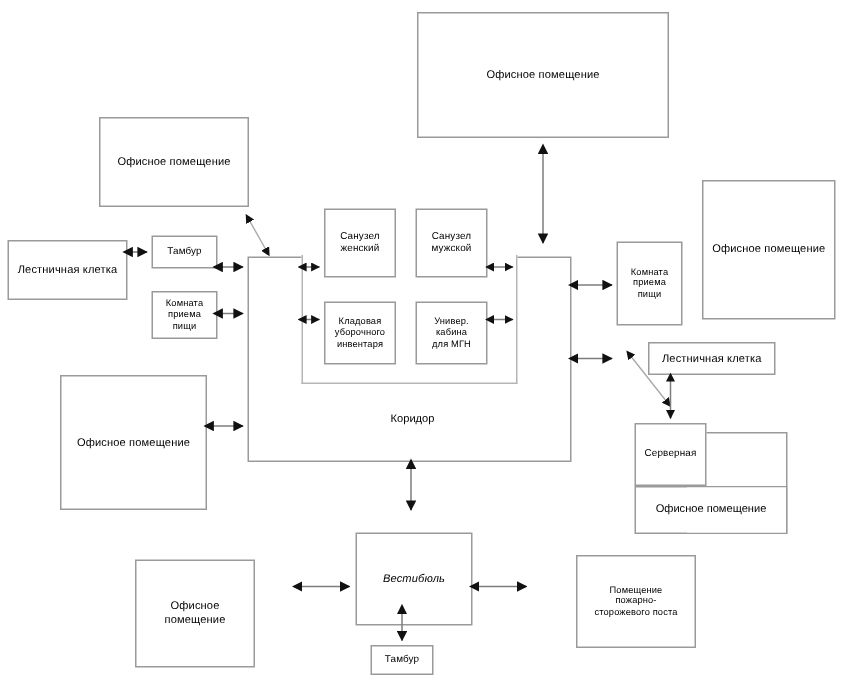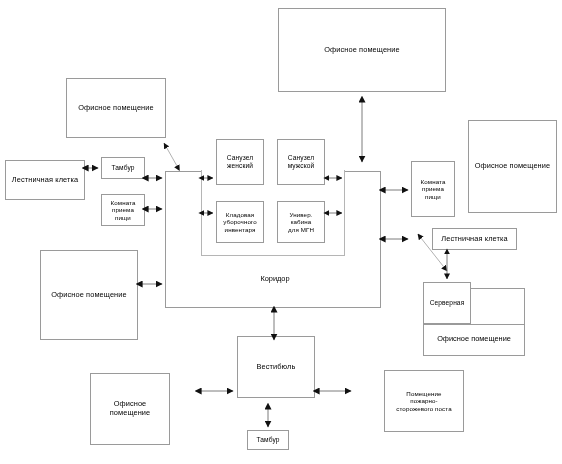--- a/index.html
+++ b/index.html
@@ -172,21 +172,21 @@
   </div>
 
   <div class="node" style="left:40px; top:250px; width:98px; height:90px;">
     <span class="lbl">Офисное помещение</span>
   </div>
 
   <div class="node" style="left:90px; top:373px; width:80px; height:72px;">
     <span class="lbl">Офисное помещение</span>
   </div>
 
-  <div class="node" style="left:237px; top:336px; width:78px; height:62px;">
+  <div class="node" style="left:237px; top:355px; width:78px; height:62px;font-style:italic;">
     <span class="lbl">Вестибюль</span>
   </div>
 
   <div class="node sm" style="left:247px; top:430px; width:42px; height:20px;">
     <span class="lbl">Тамбур</span>
   </div>
 
   <div class="node tiny" style="left:384px; top:370px; width:80px; height:62px;">
     <span class="lbl">Помещение
 пожарно-

